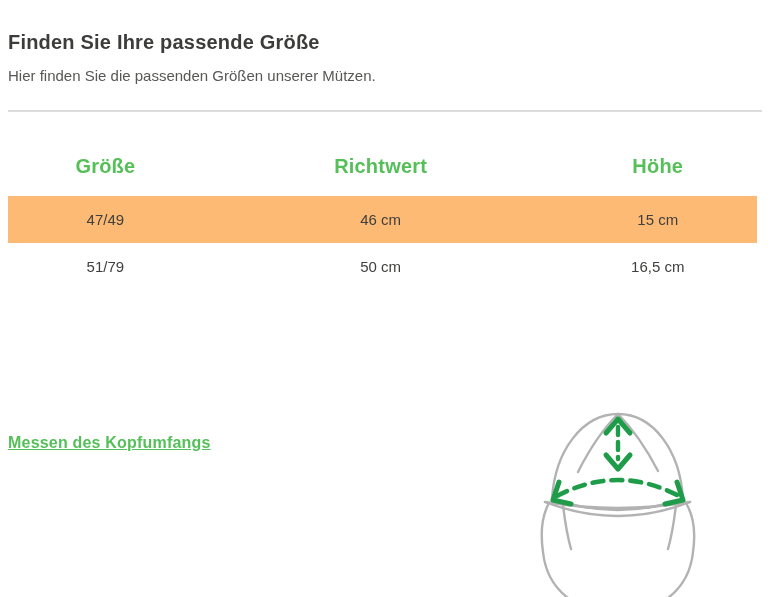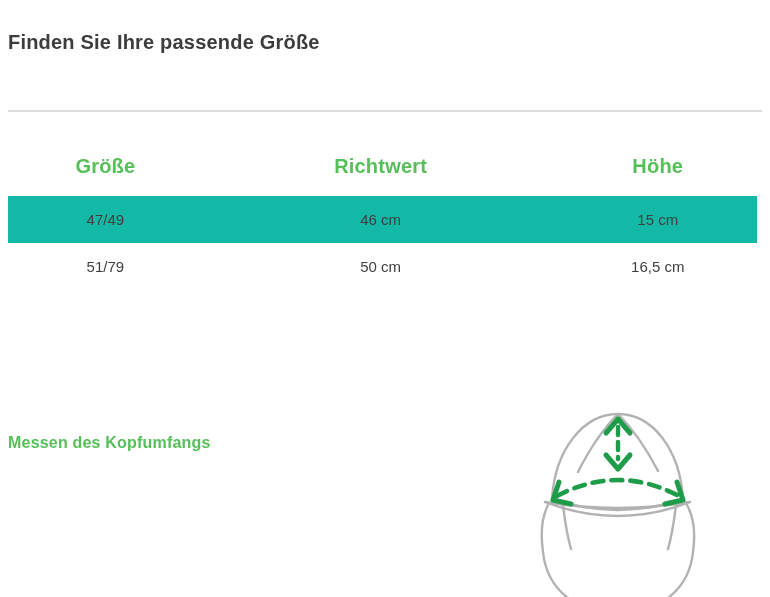--- a/index.html
+++ b/index.html
@@ -37,45 +37,47 @@
   table.size-table col.c3 { width:26.5%; }
   table.size-table th {
     height:60px; vertical-align:middle; text-align:center;
     font-size:20px; font-weight:700; color:#55bf58;
     letter-spacing:0.2px;
   }
   table.size-table td {
     height:47px; vertical-align:middle; text-align:center;
     font-size:15px; color:#3f3f3e;
   }
-  table.size-table tbody tr.striped { background:#14b8a6; }
+  table.size-table tbody tr.striped { background:#fdba74; }
 
   .measure-heading {
     position:absolute; left:8px; top:408px;
     font-size:16px; font-weight:700; color:#55bf58;
     letter-spacing:0.2px;
+    text-decoration:underline;
   }
   .measure-body {
     position:absolute; left:8px; top:436px;
     width:368px;
     font-size:15.5px; line-height:28px; color:#575756;
   }
 
   .cap-illustration {
     position:absolute; left:528px; top:376px;
     width:210px; height:218px;
   }
   .cap-illustration svg { width:100%; height:100%; display:block; }
 </style>
 </head>
 <body>
 
 <div class="page">
 
   <h1 class="page-title">Finden Sie Ihre passende Größe</h1>
+  <p class="page-subtitle">Hier finden Sie die passenden Größen unserer Mützen.</p>
 
   <hr class="divider">
 
   <table class="size-table">
     <colgroup>
         <col class="c1">
         <col class="c2">
         <col class="c3">
       </colgroup>
     <thead>

